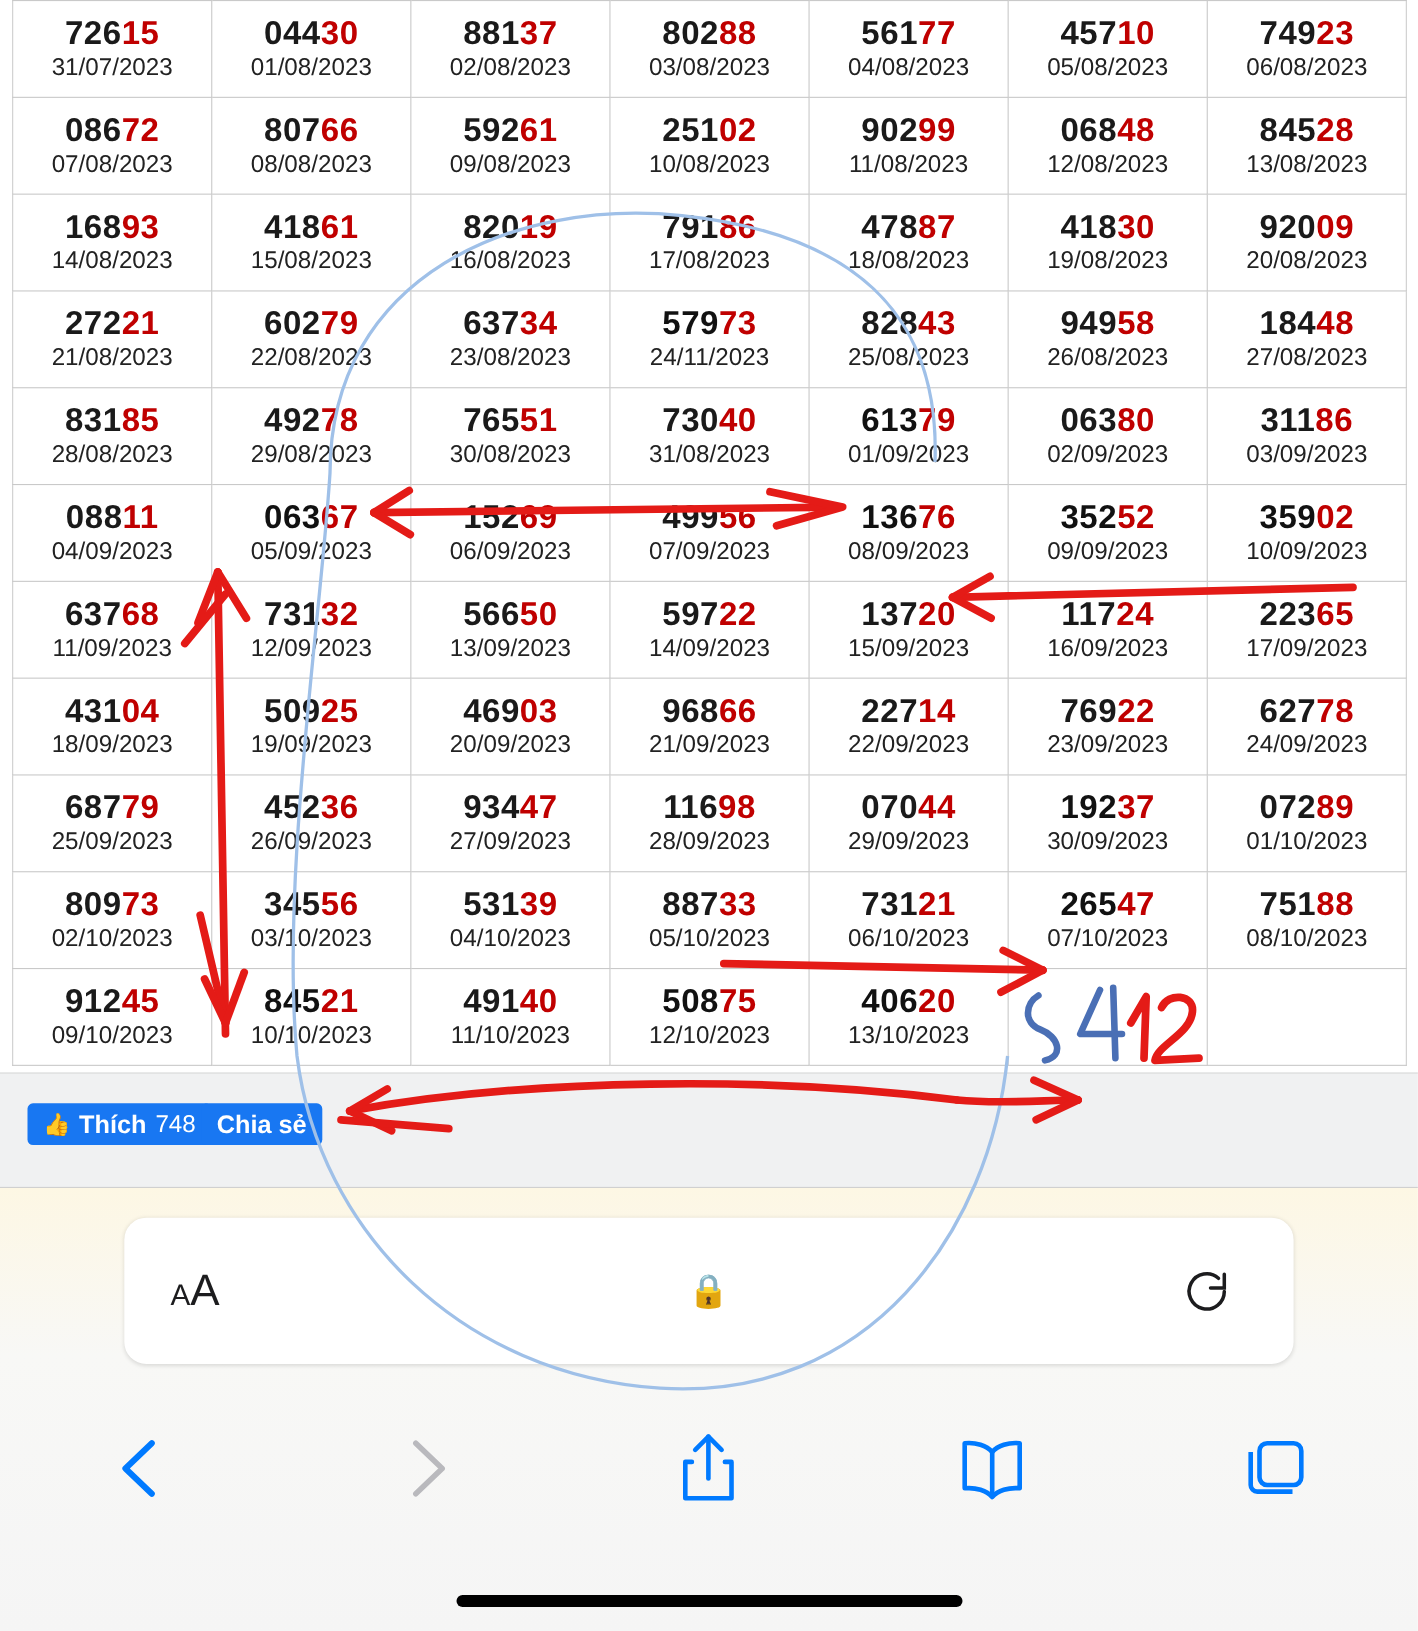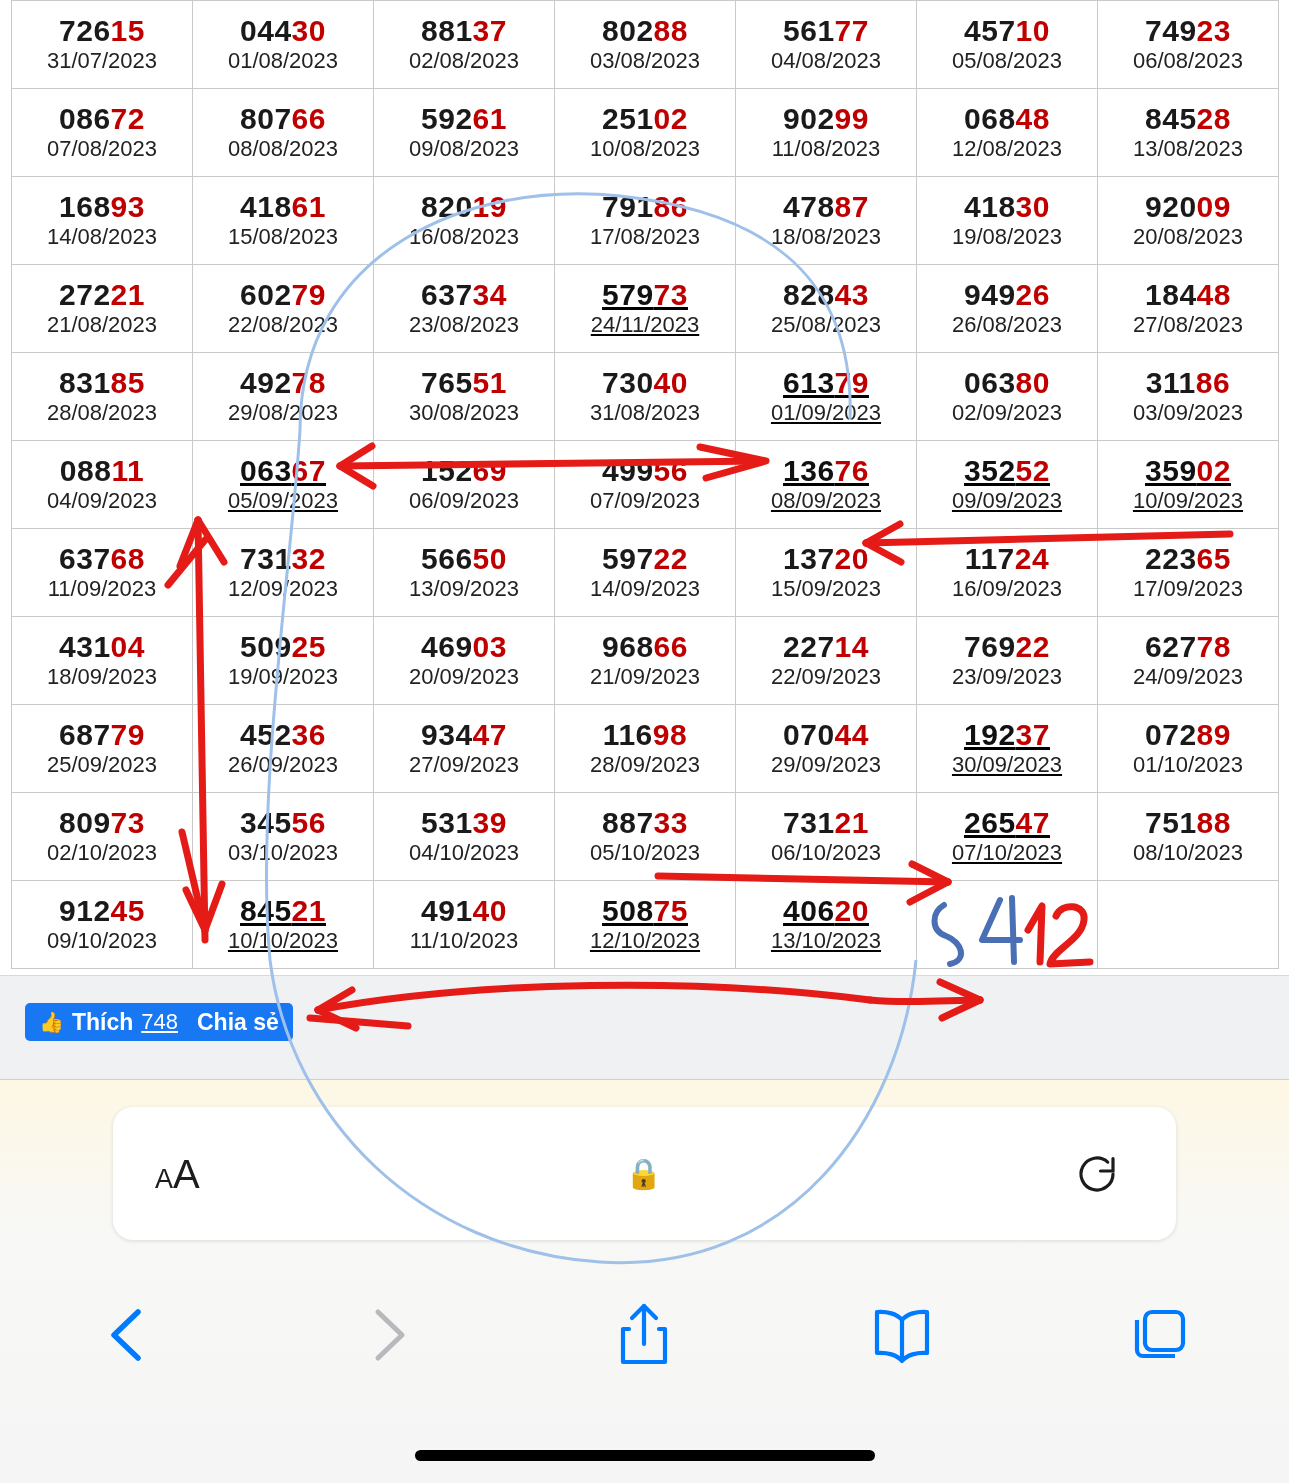--- a/index.html
+++ b/index.html
@@ -42,21 +42,21 @@
     padding-top: 4px;
   }
   .num .tail { color: #c00000; }
   .date {
     font-size: 22px;
     color: #222;
     line-height: 1.25;
     padding-bottom: 4px;
   }
   td.weekend { background: #dff0db; }
-  td.hl { background: #f9b233; text-decoration: underline; }
+  td.hl { background: #f9b233; }
   td.hl .num { color: #111; }
 
   
   .fb-bar {
     position: absolute;
     left: 0; top: 975px;
     width: 1289px; height: 105px;
     background: #f0f1f2;
     border-top: 1px solid #d9d9d9;
     border-bottom: 1px solid #d0d0d0;
@@ -72,21 +72,21 @@
     font-weight: bold;
     display: flex;
     align-items: center;
     justify-content: center;
     gap: 8px;
     padding: 0 14px;
   }
   .fb-like { left: 25px; }
   .fb-share { left: 183px; }
   .thumb { font-size: 20px; }
-  .like-count { font-weight: normal; font-size: 22px; text-decoration: underline; }
+  .like-count { font-weight: normal; font-size: 22px; }
 
   
   .safari {
     position: absolute;
     left: 0; top: 1080px;
     width: 1289px; height: 403px;
     background: linear-gradient(180deg,#fdf7e4 0%, #f8f8f6 38%, #f5f5f5 100%);
   }
   .urlbar {
     position: absolute;
@@ -260,21 +260,21 @@
             </td>
             <td class="hl">
               <div class="num"><span>579</span><span class="tail">73</span></div>
               <div class="date">24/11/2023</div>
             </td>
             <td>
               <div class="num"><span>828</span><span class="tail">43</span></div>
               <div class="date">25/08/2023</div>
             </td>
             <td class="weekend">
-              <div class="num"><span>949</span><span class="tail">26</span></div>
+              <div class="num"><span>949</span><span class="tail">58</span></div>
               <div class="date">26/08/2023</div>
             </td>
             <td class="weekend">
               <div class="num"><span>184</span><span class="tail">48</span></div>
               <div class="date">27/08/2023</div>
             </td>
           </tr>
           <tr>
             <td>
               <div class="num"><span>831</span><span class="tail">85</span></div>

